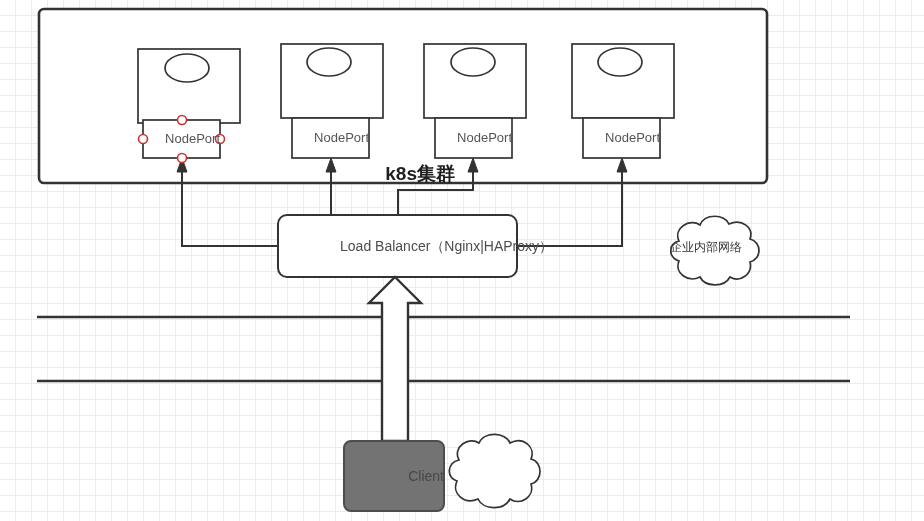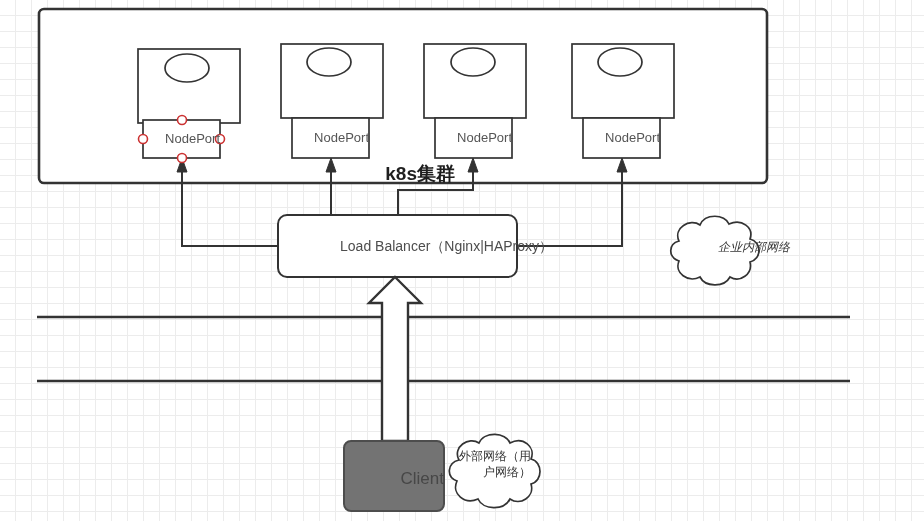--- a/index.html
+++ b/index.html
@@ -45,21 +45,21 @@
     line-height: 1.3;
     white-space: normal;
   }
   .lbl-cluster {
     color: #1f1f1f;
     font-size: 19px;
     font-weight: bold;
   }
   .lbl-client {
     color: #474747;
-    font-size: 17px;
+    font-size: 14px;
   }
   .lbl-lb {
     color: #4d4d4d;
     font-size: 14px;
   }
 </style>
 </head>
 <body>
 
 <div id="canvas">
@@ -144,17 +144,16 @@
   <div class="lbl" style="left:292px; top:130px; width:77px;">NodePort</div>
 
   <div class="lbl" style="left:435px; top:130px; width:77px;">NodePort</div>
 
   <div class="lbl" style="left:583px; top:130px; width:77px;">NodePort</div>
 
   <div class="lbl lbl-lb" style="left:278px; top:238px; width:239px;padding-left:36px;">Load Balancer（Nginx|HAProxy）</div>
 
   <div class="lbl lbl-client" style="left:344px; top:468px; width:100px;">Client</div>
 
-  <div class="lbl lbl-cn" style="left:712px; top:240px; width:78px;font-style:italic;">企业内部网络</div>
+  <div class="lbl lbl-cn" style="left:664px; top:240px; width:78px;">企业内部网络</div>
 
-  <div class="lbl lbl-cn" style="left:459px; top:449px; width:72px;">外部网络（用户网络）</div>
 
 </div>
 
 </body></html>

